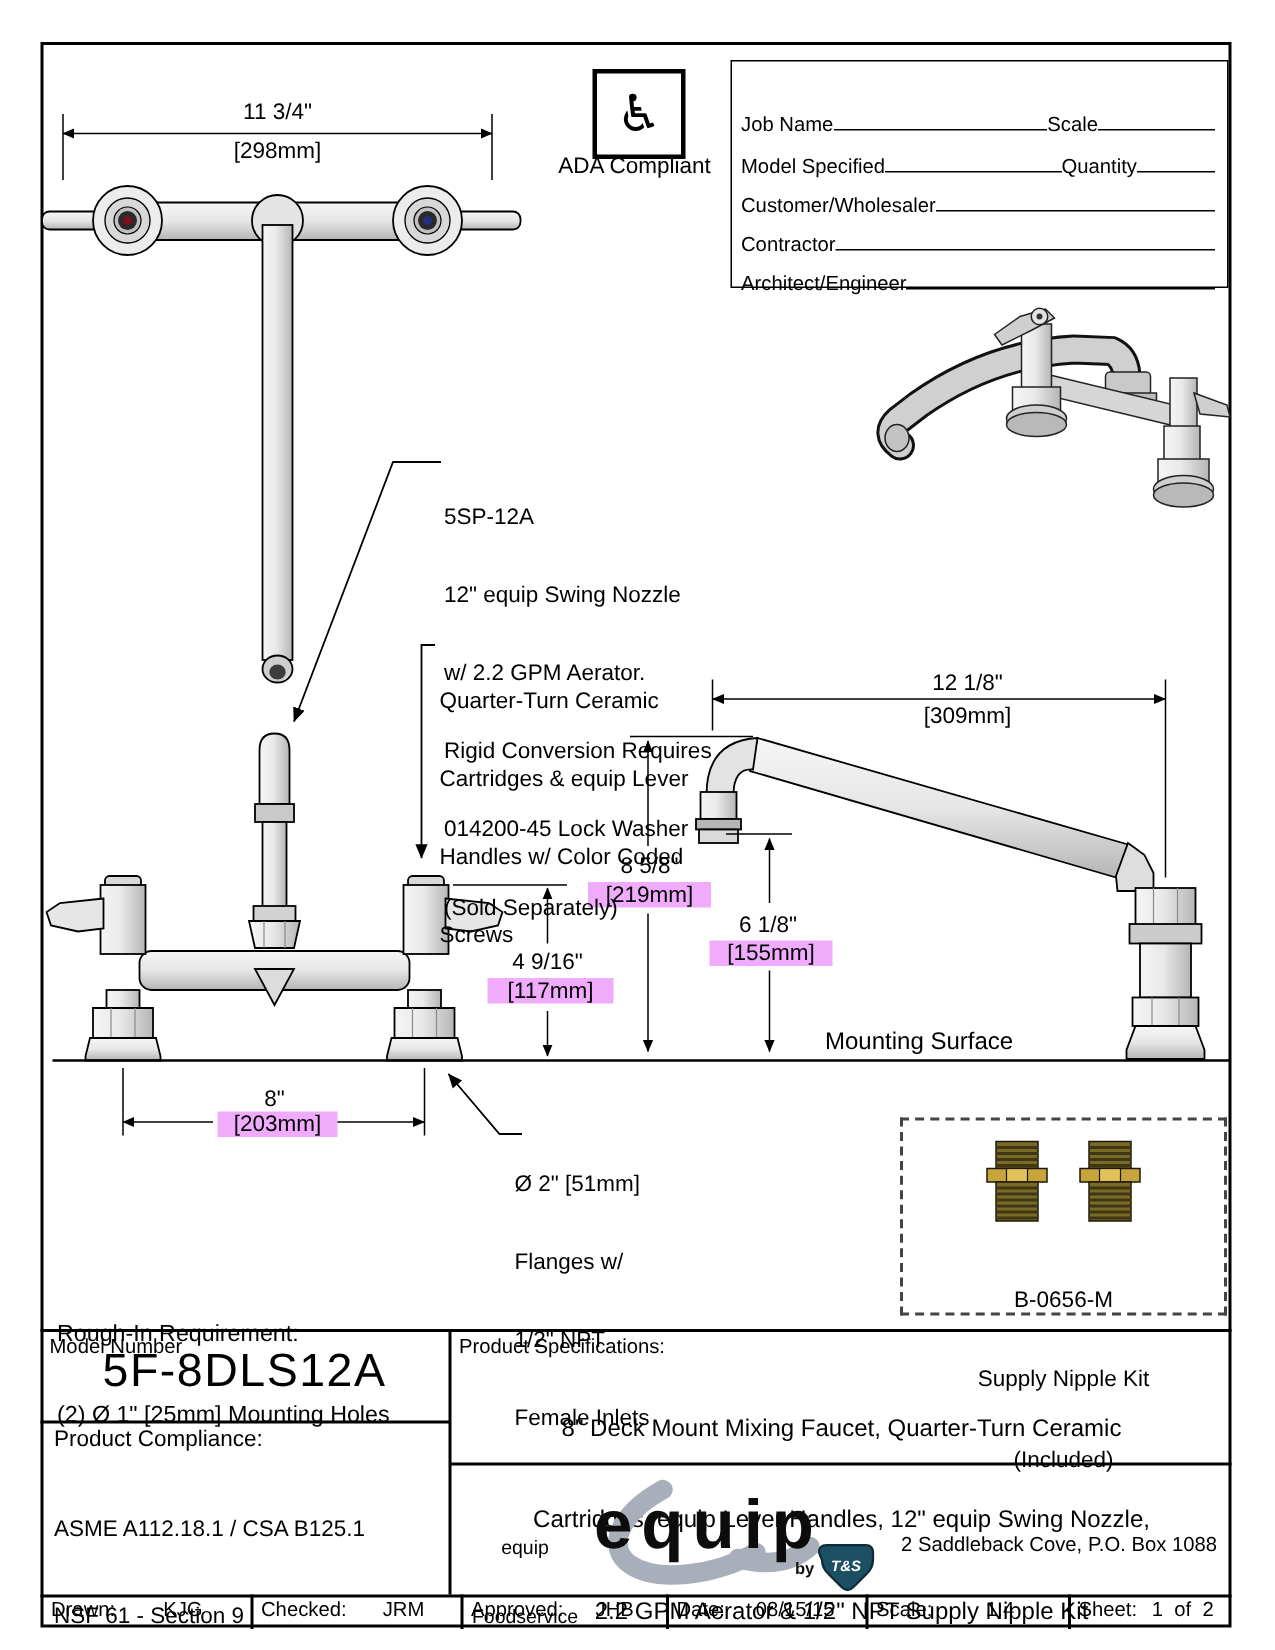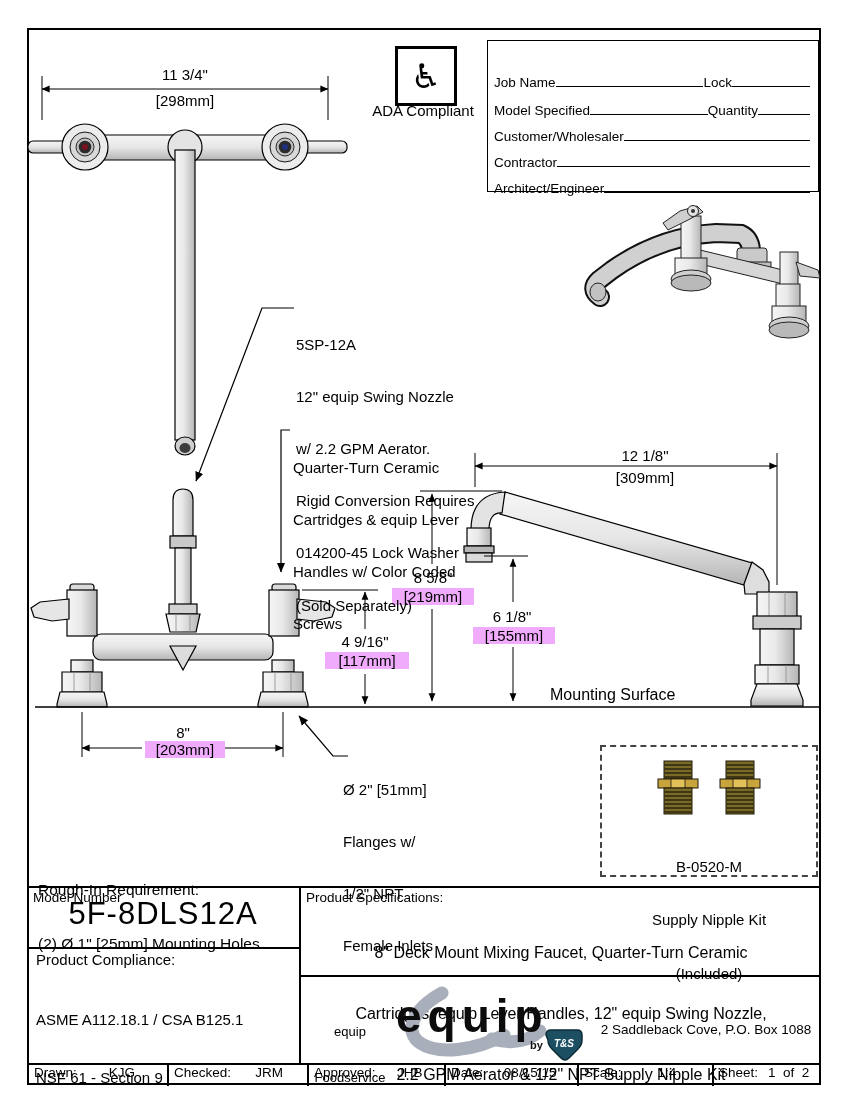--- a/index.html
+++ b/index.html
@@ -187,21 +187,21 @@
       <rect x="772" y="306" width="34" height="17" fill="url(#gh)" stroke="#222" stroke-width="1"></rect>
       <ellipse cx="789" cy="326" rx="20" ry="9" fill="#cfcfcf" stroke="#222" stroke-width="1"></ellipse>
       <ellipse cx="789" cy="330" rx="20" ry="8" fill="#b9b9b9" stroke="#222" stroke-width="1"></ellipse>
     </g>
   </svg>
 
   <div id="approval" class="abs">
     <div class="apr-row" style="top:32px">
       <span>Job Name</span>
         <span class="fill"></span>
-        <span>Lock</span>
+        <span>Scale</span>
         <span class="fill sm"></span>
     </div>
     <div class="apr-row" style="top:60px">
       <span>Model Specified</span>
         <span class="fill"></span>
         <span>Quantity</span>
         <span class="fill xs"></span>
     </div>
     <div class="apr-row" style="top:86px">
       <span>Customer/Wholesaler</span>
@@ -284,21 +284,21 @@
       <svg width="46" height="58" viewBox="0 0 46 58">
         <rect x="9" y="2" width="28" height="18" fill="#7a6a28" stroke="#1c180a" stroke-width="1"></rect>
         <path d="M9,6 H37 M9,10 H37 M9,14 H37 M9,18 H37" stroke="#3f3613" stroke-width="2"></path>
         <rect x="3" y="20" width="40" height="9" fill="#c8a43c" stroke="#1c180a" stroke-width="1"></rect>
         <rect x="16" y="20" width="14" height="9" fill="#e2c05a" stroke="#1c180a" stroke-width="0.8"></rect>
         <rect x="9" y="29" width="28" height="26" fill="#7a6a28" stroke="#1c180a" stroke-width="1"></rect>
         <path d="M9,33 H37 M9,37 H37 M9,41 H37 M9,45 H37 M9,49 H37 M9,53 H37" stroke="#3f3613" stroke-width="2"></path>
       </svg>
     </div>
     <div class="ktxt">
-      <div>B-0520-M</div>
+      <div>B-0656-M</div>
       <div>Supply Nipple Kit</div>
       <div>(Included)</div>
     </div>
   </div>
 
   <div class="hline" style="left:27px;top:886px;width:794px"></div>
   <div class="hline" style="left:27px;top:947px;width:273px"></div>
   <div class="hline" style="left:300px;top:975px;width:521px"></div>
   <div class="hline" style="left:27px;top:1063px;width:794px"></div>
   <div class="vline" style="left:299px;top:886px;height:177px"></div>

